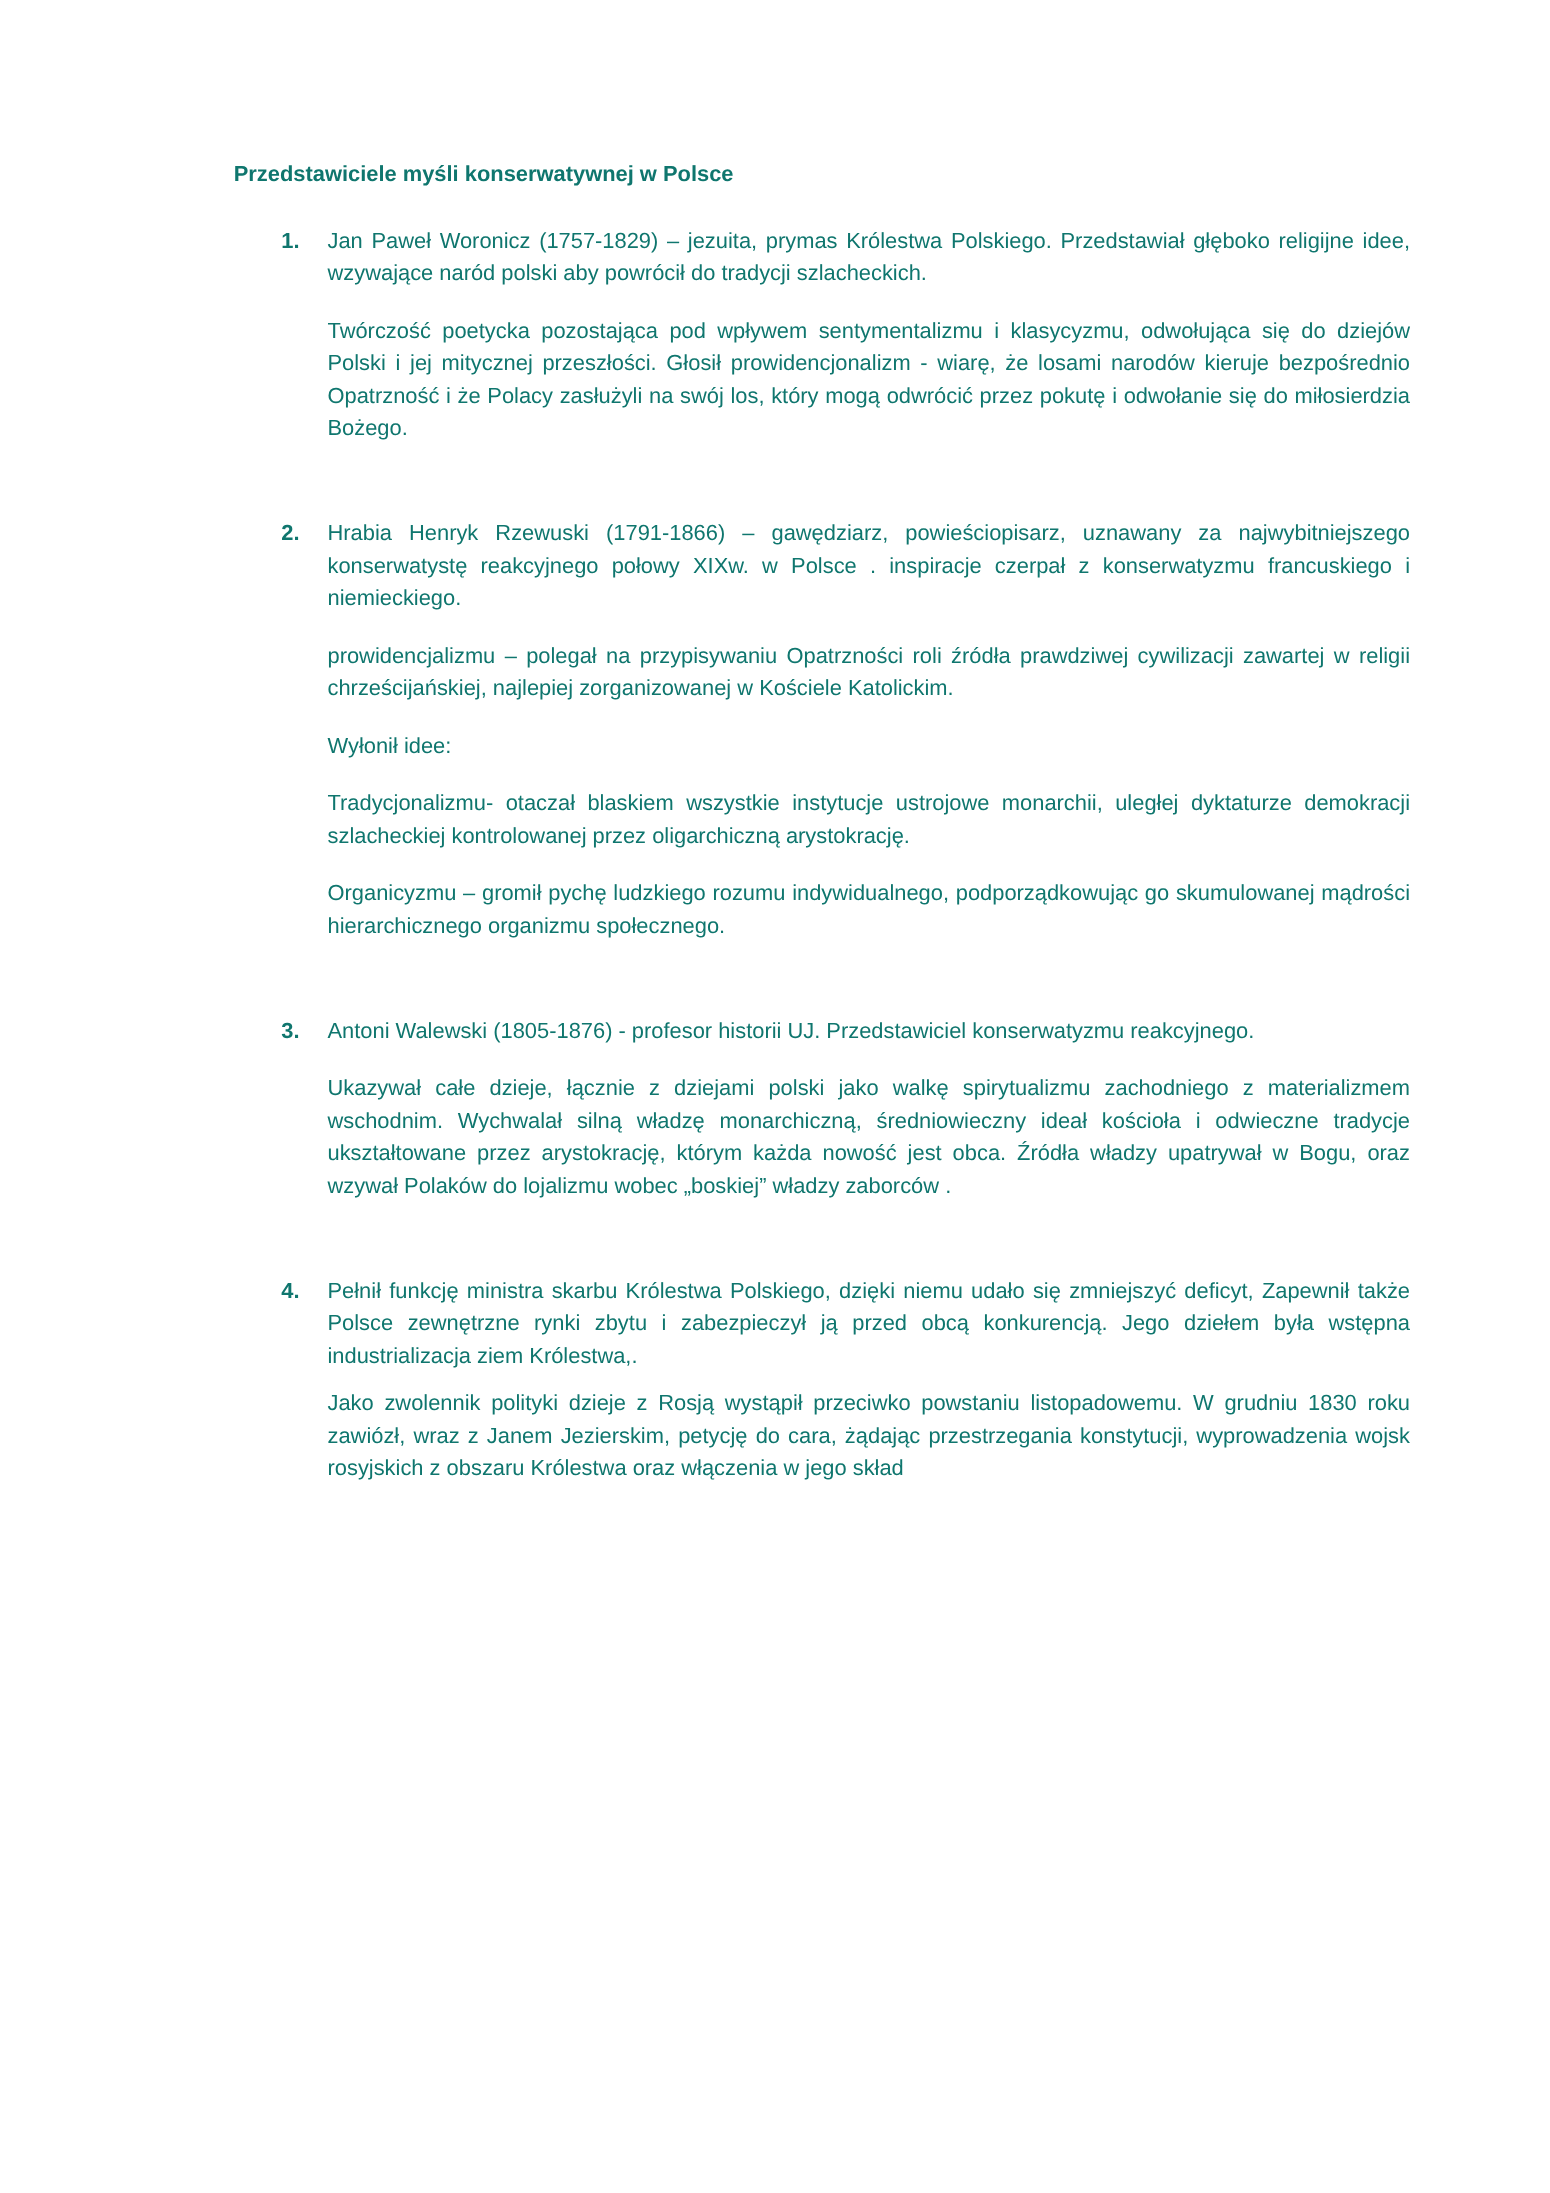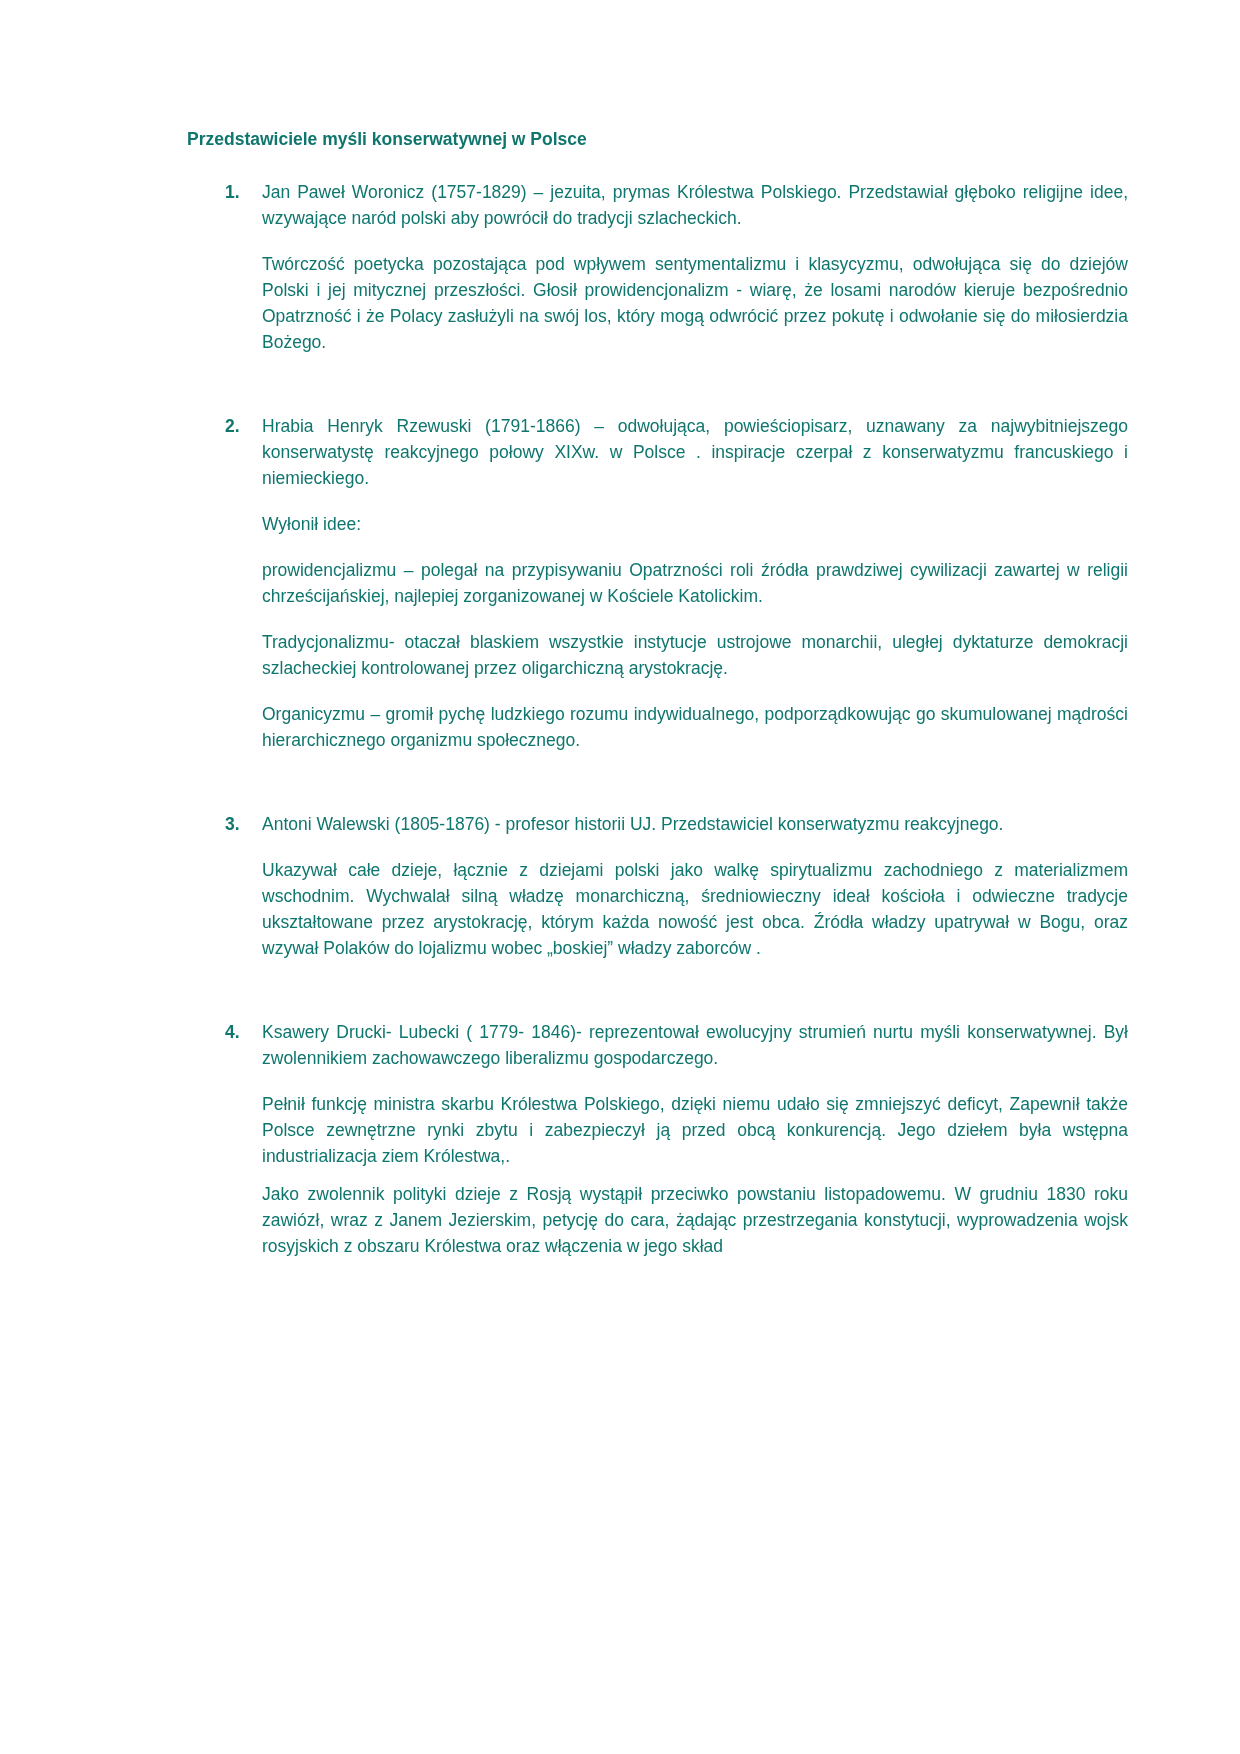--- a/index.html
+++ b/index.html
@@ -71,42 +71,41 @@
       <p class="para"><span class="b">Jan Paweł Woronicz (1757-1829)</span><span> – jezuita, prymas Królestwa Polskiego. Przedstawiał głęboko religijne idee, wzywające naród polski aby powrócił do tradycji szlacheckich.</span></p>
       <p class="para"><span>Twórczość poetycka pozostająca pod wpływem sentymentalizmu i klasycyzmu, odwołująca się do dziejów Polski i jej mitycznej przeszłości. Głosił </span><span class="b">prowidencjonalizm</span><span> - wiarę, że losami narodów kieruje bezpośrednio Opatrzność i że Polacy zasłużyli na swój los, który mogą odwrócić przez pokutę i odwołanie się do miłosierdzia Bożego.</span></p>
     </div>
   </section>
 
   <section class="list-item mt-xl">
     <div class="num-col">
       <span>2.</span>
     </div>
     <div class="item-content">
-      <p class="para"><span class="b">Hrabia Henryk Rzewuski (1791-1866)</span><span> – odwołująca, powieściopisarz, uznawany za najwybitniejszego </span><span class="b">konserwatystę reakcyjnego</span><span> połowy XIXw. w Polsce . inspiracje czerpał z konserwatyzmu francuskiego i niemieckiego.</span></p>
+      <p class="para"><span class="b">Hrabia Henryk Rzewuski (1791-1866)</span><span> – gawędziarz, powieściopisarz, uznawany za najwybitniejszego </span><span class="b">konserwatystę reakcyjnego</span><span> połowy XIXw. w Polsce . inspiracje czerpał z konserwatyzmu francuskiego i niemieckiego.</span></p>
+      <p class="para"><span class="b">prowidencjalizmu</span><span> – polegał na przypisywaniu Opatrzności roli źródła prawdziwej cywilizacji zawartej w religii chrześcijańskiej, najlepiej zorganizowanej w Kościele Katolickim.</span></p>
       <p class="para"><span class="b">Wyłonił idee:</span></p>
-      <p class="para"><span class="b">prowidencjalizmu</span><span> – polegał na przypisywaniu Opatrzności roli źródła prawdziwej cywilizacji zawartej w religii chrześcijańskiej, najlepiej zorganizowanej w Kościele Katolickim.</span></p>
       <p class="para"><span class="b">Tradycjonalizmu</span><span>- otaczał blaskiem wszystkie instytucje ustrojowe monarchii, uległej dyktaturze demokracji szlacheckiej kontrolowanej przez oligarchiczną arystokrację.</span></p>
       <p class="para"><span class="b">Organicyzmu</span><span> – gromił pychę ludzkiego rozumu indywidualnego, podporządkowując go skumulowanej mądrości hierarchicznego organizmu społecznego.</span></p>
     </div>
   </section>
 
   <section class="list-item mt-xl">
     <div class="num-col">
       <span>3.</span>
     </div>
     <div class="item-content">
       <p class="para"><span class="b">Antoni Walewski (1805-1876)</span><span> - profesor historii UJ. Przedstawiciel </span><span class="b">konserwatyzmu reakcyjnego</span><span>.</span></p>
       <p class="para"><span>Ukazywał całe dzieje, łącznie z dziejami polski jako </span><span class="b">walkę spirytualizmu zachodniego z materializmem wschodnim</span><span>. Wychwalał </span><span class="b">silną władzę monarchiczną, średniowieczny ideał kościoła i odwieczne tradycje</span><span> ukształtowane przez arystokrację, którym każda nowość jest obca. </span><span class="b">Źródła władzy upatrywał w Bogu</span><span>, oraz wzywał </span><span class="b">Polaków do lojalizmu</span><span> wobec </span><span class="b">„boskiej” władzy zaborców</span><span> .</span></p>
     </div>
   </section>
 
   <section class="list-item mt-xl">
     <div class="num-col">
       <span>4.</span>
     </div>
     <div class="item-content">
-      <p class="para"><span class="b">Ksawery Drucki- Lubecki</span><span> ( 1779- 1846)- reprezentował ewolucyjny strumień nurtu myśli konserwatywnej. Był zwolennikiem </span><span class="b">zachowawczego liberalizmu gospodarczego.</span></p>
       <p class="para mb-sm"><span>Pełnił funkcję ministra skarbu Królestwa Polskiego, dzięki niemu udało się zmniejszyć deficyt, Zapewnił także Polsce zewnętrzne rynki zbytu i zabezpieczył ją przed obcą konkurencją. Jego dziełem była wstępna industrializacja ziem Królestwa,.</span></p>
       <p class="para"><span>Jako </span><span class="b">zwolennik polityki dzieje z Rosją</span><span> wystąpił przeciwko powstaniu listopadowemu. W grudniu 1830 roku zawiózł, wraz z Janem Jezierskim, petycję do cara, żądając przestrzegania konstytucji, wyprowadzenia wojsk rosyjskich z obszaru Królestwa oraz włączenia w jego skład</span></p>
     </div>
   </section>
 
 </div>
 
 </body></html>

